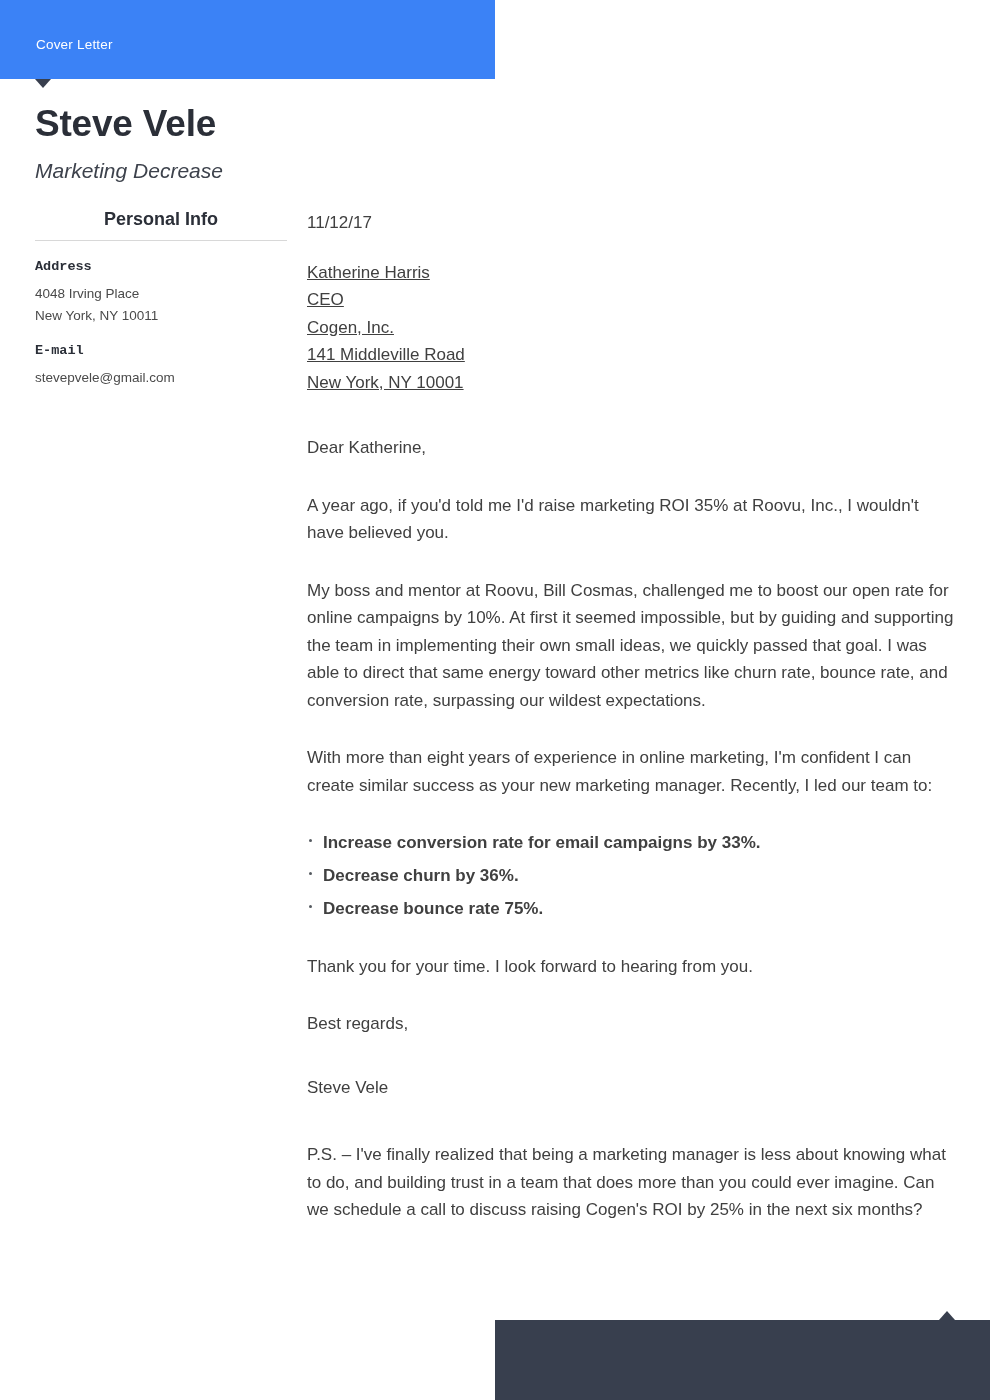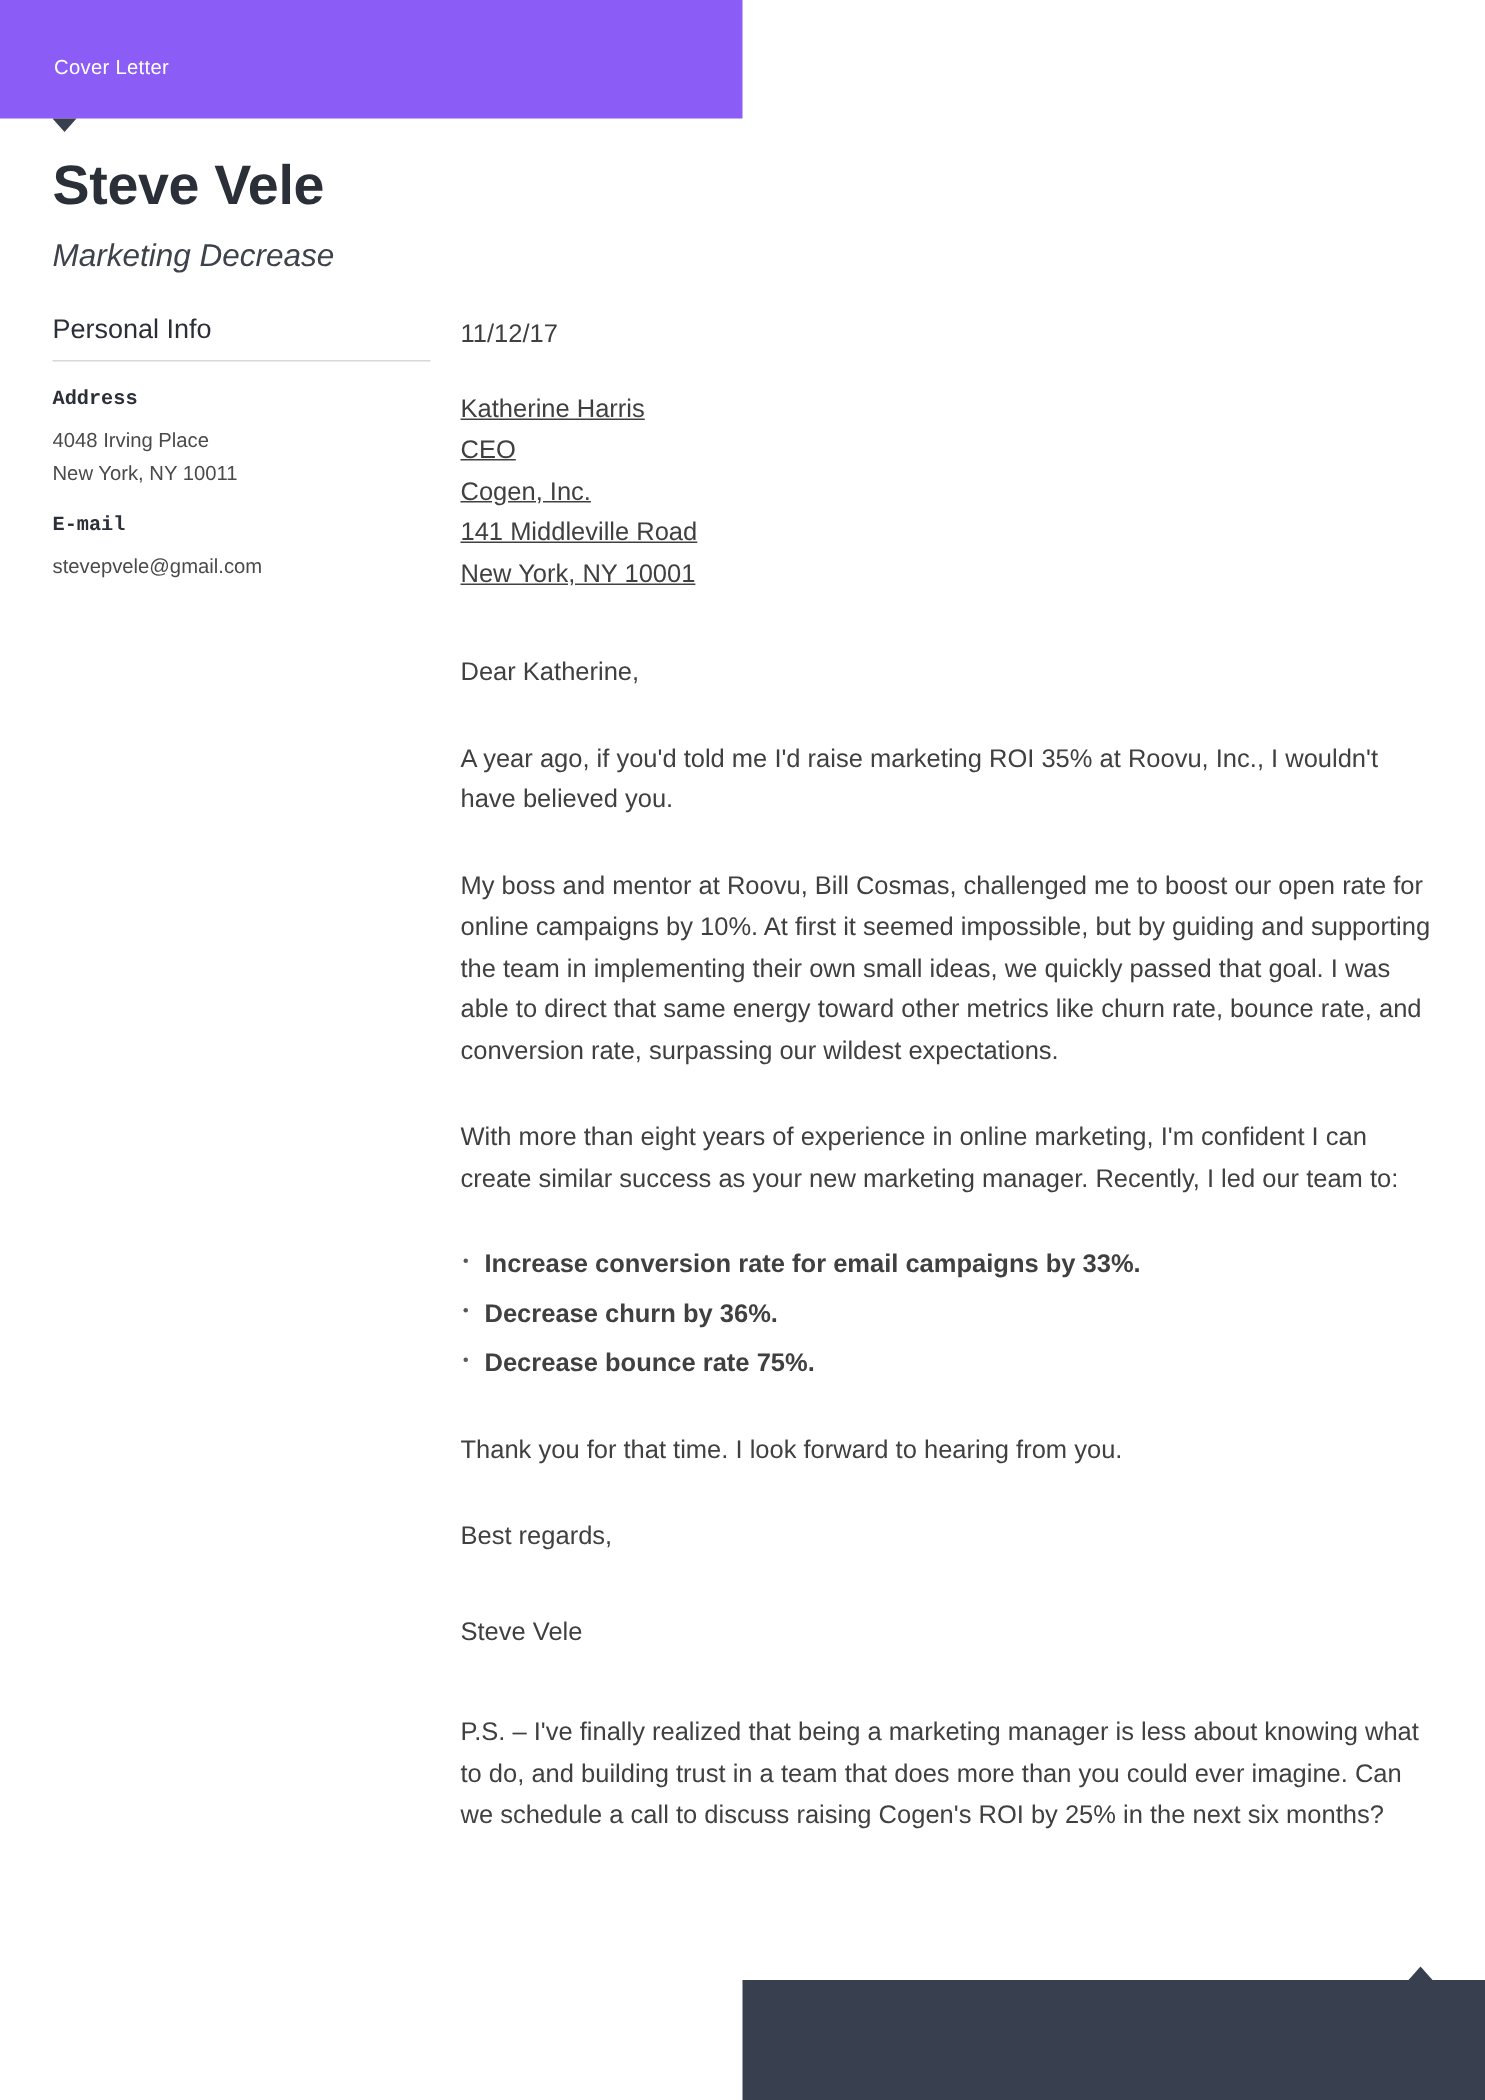--- a/index.html
+++ b/index.html
@@ -16,21 +16,21 @@
     -webkit-font-smoothing: antialiased;
   }
 
   
   .header-bar {
     position: absolute;
     left: 0;
     top: 0;
     width: 495px;
     height: 79px;
-    background: #8b5cf6;
+    background: #3b82f6;
   }
   .header-label {
     position: absolute;
     left: 36px;
     top: 37px;
     font-size: 13.5px;
     color: #ffffff;
     letter-spacing: 0.2px;
   }
   .header-notch {
@@ -91,23 +91,24 @@
   
   .sidebar {
     position: absolute;
     left: 35px;
     top: 209px;
     width: 252px;
   }
   .sidebar-heading {
     margin: 0;
     font-size: 18px;
-    font-weight: normal;
+    font-weight: bold;
     color: #2b2f38;
     padding-bottom: 10px;
+    text-align: center;
   }
   .sidebar-divider {
     height: 1px;
     background: #d8d8d8;
     width: 252px;
     margin-bottom: 16px;
   }
   .info-group {
     margin-bottom: 14px;
   }
@@ -232,20 +233,20 @@
   <p class="letter-para">A year ago, if you'd told me I'd raise marketing ROI 35% at Roovu, Inc., I wouldn't have believed you.</p>
   <p class="letter-para">My boss and mentor at Roovu, Bill Cosmas, challenged me to boost our open rate for online campaigns by 10%. At first it seemed impossible, but by guiding and supporting the team in implementing their own small ideas, we quickly passed that goal. I was able to direct that same energy toward other metrics like churn rate, bounce rate, and conversion rate, surpassing our wildest expectations.</p>
   <p class="letter-para">With more than eight years of experience in online marketing, I'm confident I can create similar success as your new marketing manager. Recently, I led our team to:</p>
 
   <ul class="achievements">
     <li>Increase conversion rate for email campaigns by 33%.</li>
     <li>Decrease churn by 36%.</li>
     <li>Decrease bounce rate 75%.</li>
   </ul>
 
-  <p class="closing">Thank you for that time. I look forward to hearing from you.</p>
+  <p class="closing">Thank you for your time. I look forward to hearing from you.</p>
   <p class="signoff">Best regards,</p>
   <p class="signature-name">Steve Vele</p>
   <p class="postscript">P.S. – I've finally realized that being a marketing manager is less about knowing what to do, and building trust in a team that does more than you could ever imagine. Can we schedule a call to discuss raising Cogen's ROI by 25% in the next six months?</p>
 </div>
 
 <div class="footer-notch"></div>
 <div class="footer-bar"></div>
 
 </body></html>

